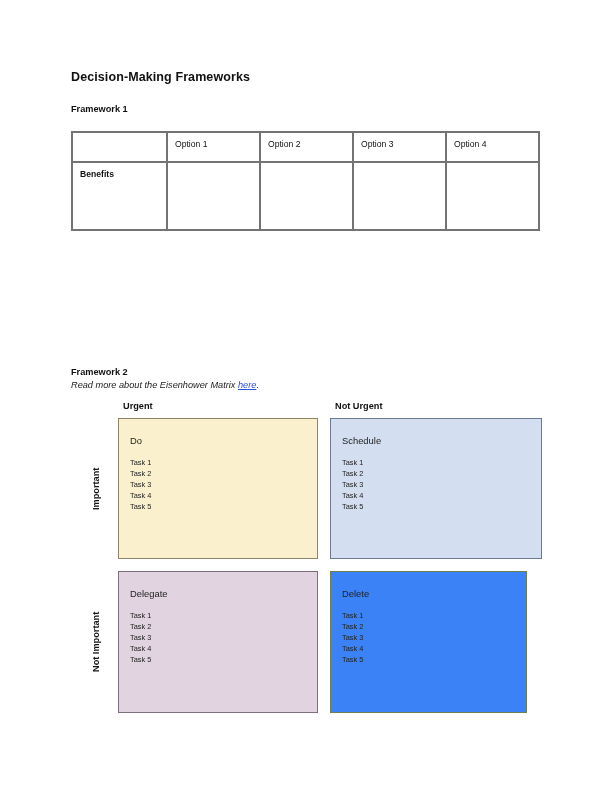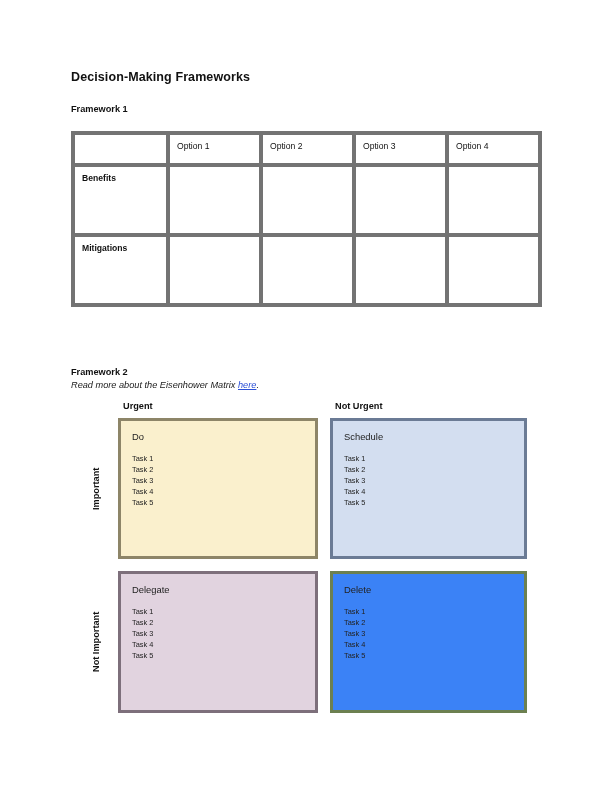--- a/index.html
+++ b/index.html
@@ -65,21 +65,21 @@
   
   .fw-table {
     position: absolute;
     left: 71px;
     top: 131px;
     width: 469px;
     border-collapse: collapse;
     table-layout: fixed;
   }
   .fw-table td, .fw-table th {
-    border: 4px solid #737373;
+    border: 2px solid #737373;
     padding: 6px 7px;
     vertical-align: top;
     font-size: 8.6px;
     font-weight: normal;
     text-align: left;
     color: #111111;
   }
   .fw-table th {
     height: 16px;
   }
@@ -136,22 +136,22 @@
     top: 571px;
     height: 142px;
     display: flex;
     align-items: center;
     justify-content: center;
   }
 
   .quadrant {
     position: absolute;
     box-sizing: border-box;
-    border: 3px solid #737373;
-    padding: 10px 11px;
+    border: 1px solid #737373;
+    padding: 16px 11px;
   }
   .quadrant .q-title {
     font-size: 9.4px;
     font-weight: normal;
     color: #222222;
     margin: 0 0 12px 0;
     display: block;
   }
   .quadrant .q-tasks {
     margin: 0;
@@ -165,21 +165,21 @@
   }
 
   #quadrant-do {
     left: 118px; top: 418px;
     width: 200px; height: 141px;
     background: #faf0cd;
     border-color: #8d8568;
   }
   #quadrant-schedule {
     left: 330px; top: 418px;
-    width: 197px; height: 141px;
+    width: 212px; height: 141px;
     background: #d3def0;
     border-color: #6b7b95;
   }
   #quadrant-delegate {
     left: 118px; top: 571px;
     width: 200px; height: 142px;
     background: #e1d3df;
     border-color: #7d6f7b;
   }
   #quadrant-delete {
@@ -216,27 +216,20 @@
       </tr>
     </thead>
     <tbody>
       <tr class="body-row">
         <td class="rowlabel">Benefits</td>
         <td></td>
         <td></td>
         <td></td>
         <td></td>
       </tr>
-      <tr class="body-row">
-        <td class="rowlabel">Mitigations</td>
-        <td></td>
-        <td></td>
-        <td></td>
-        <td></td>
-      </tr>
     </tbody>
   </table>
 
   <div class="section-heading" id="framework2-heading">Framework 2</div>
 
   <div class="sub-note"><span>Read more about the Eisenhower Matrix </span><span class="link">here</span><span>.</span></div>
 
   <div class="matrix">
 
     <div class="col-header" id="header-urgent">Urgent</div>

